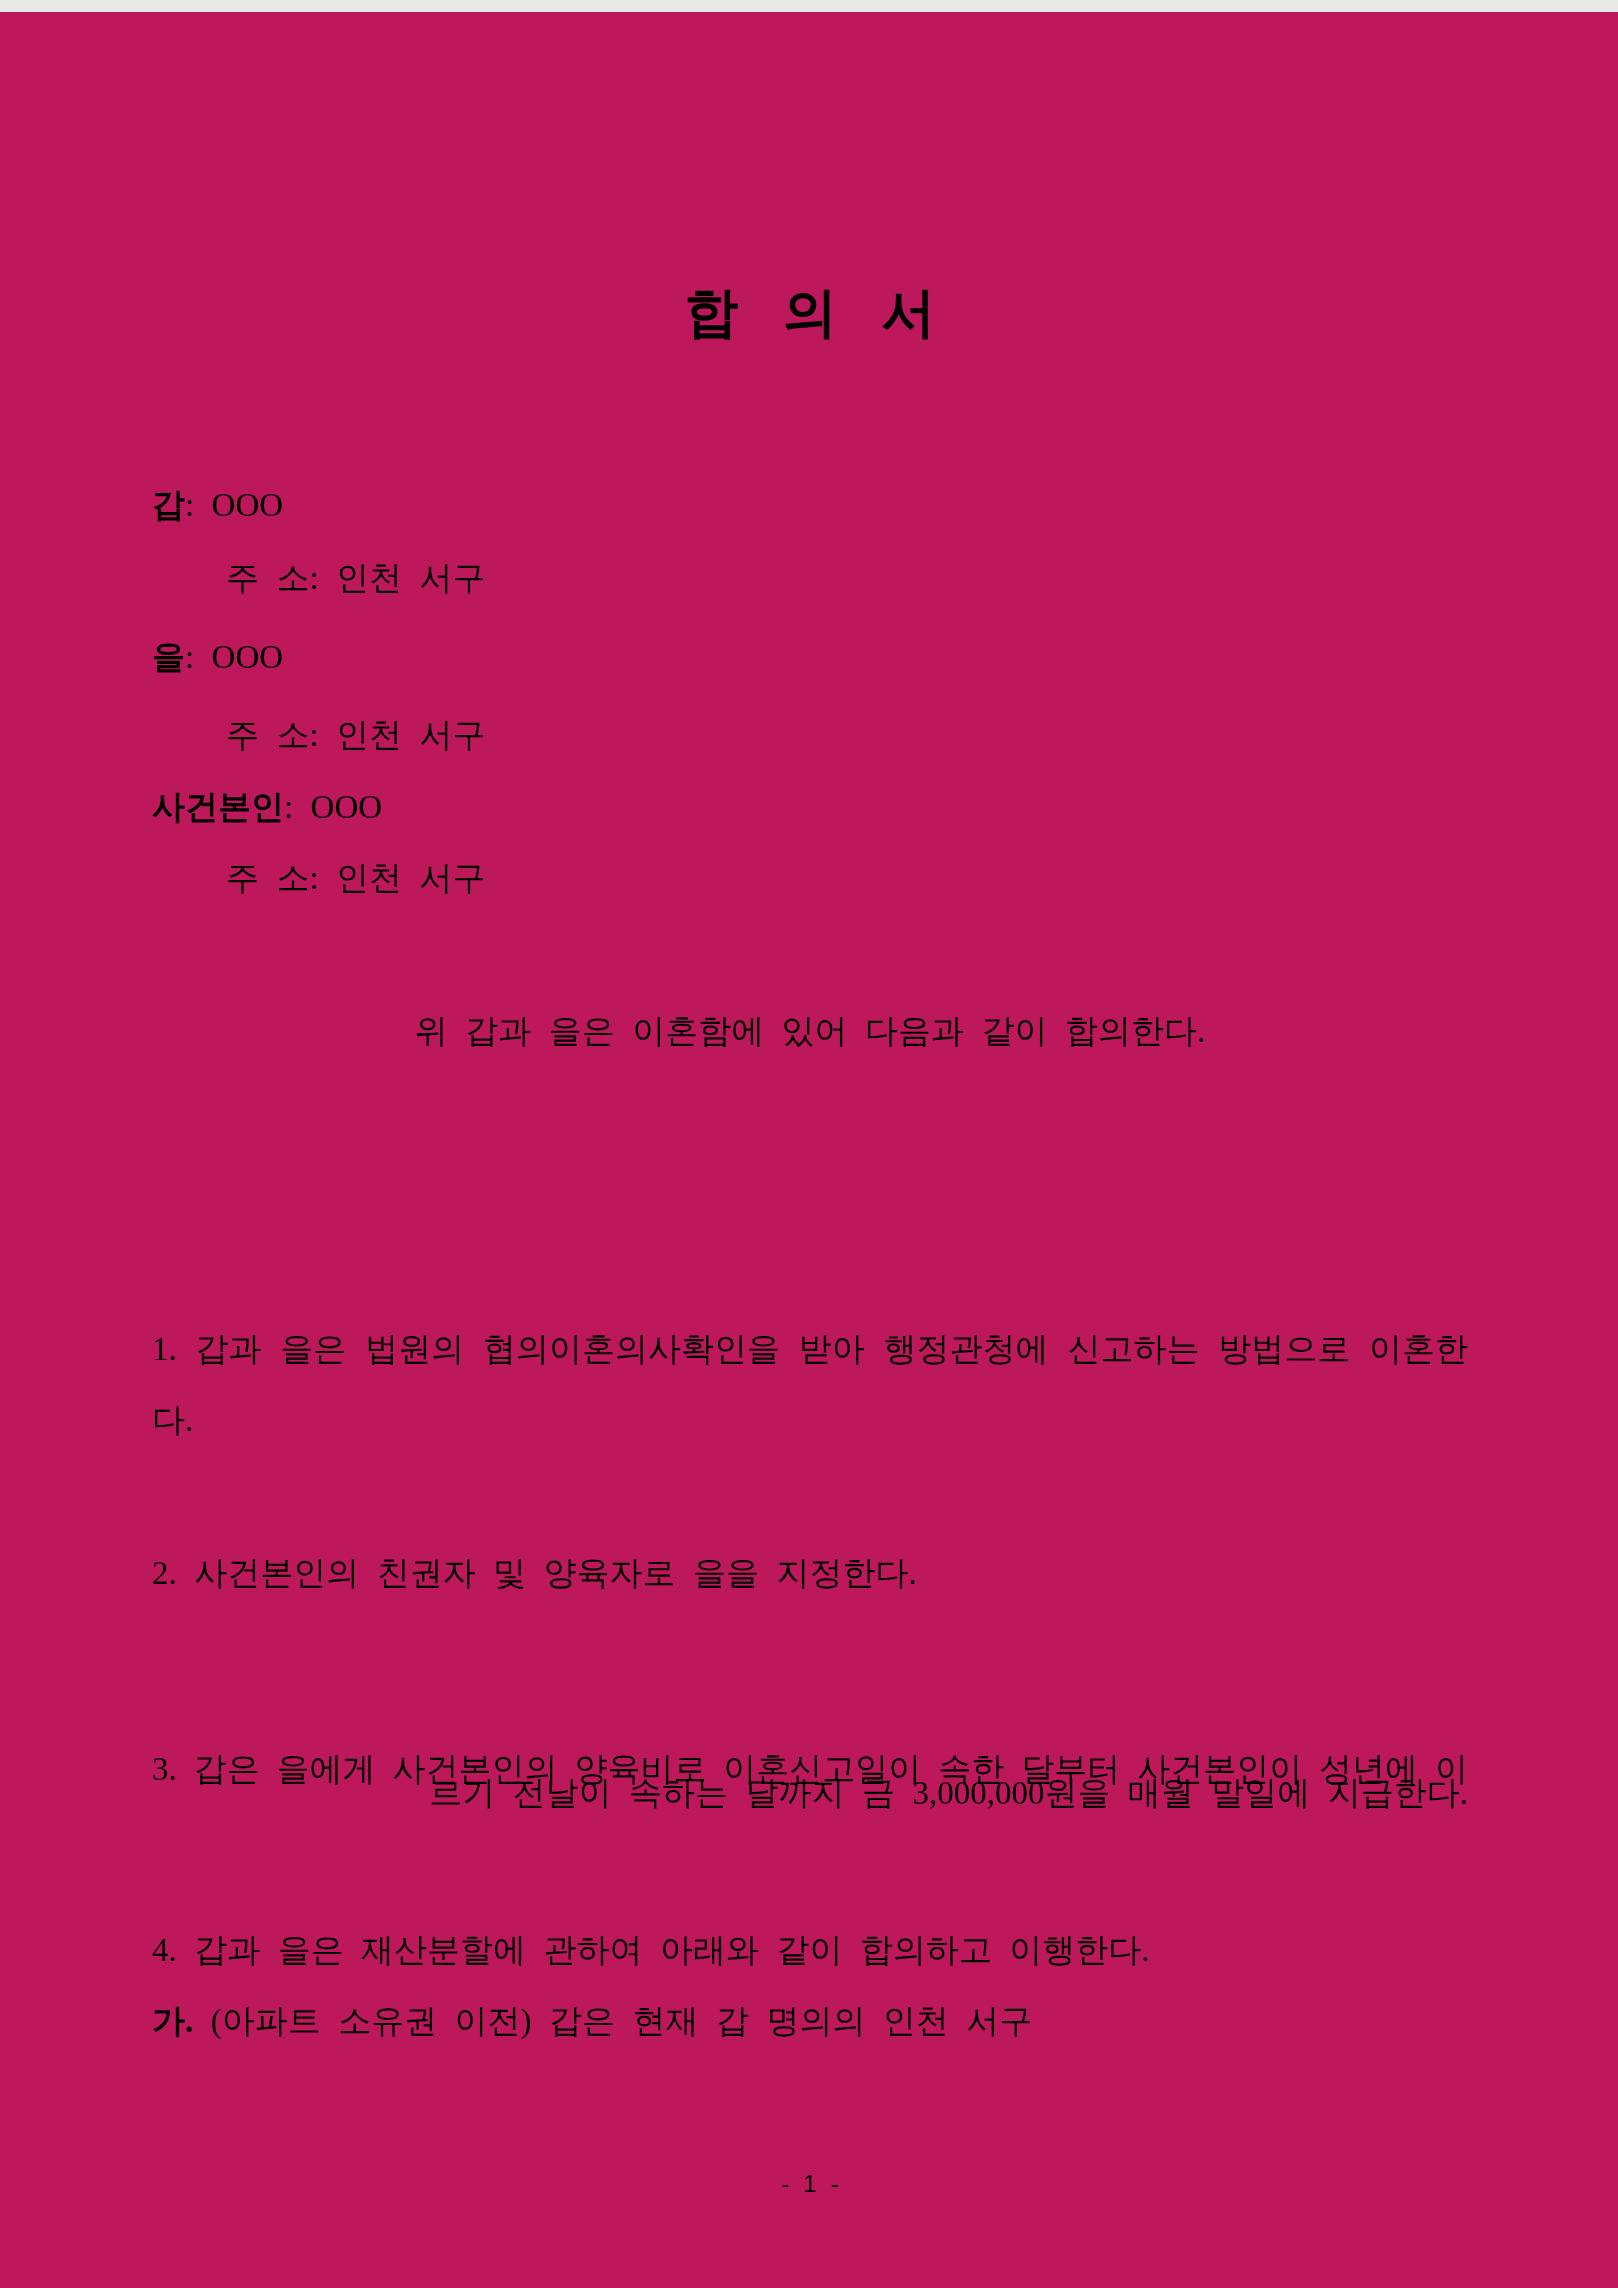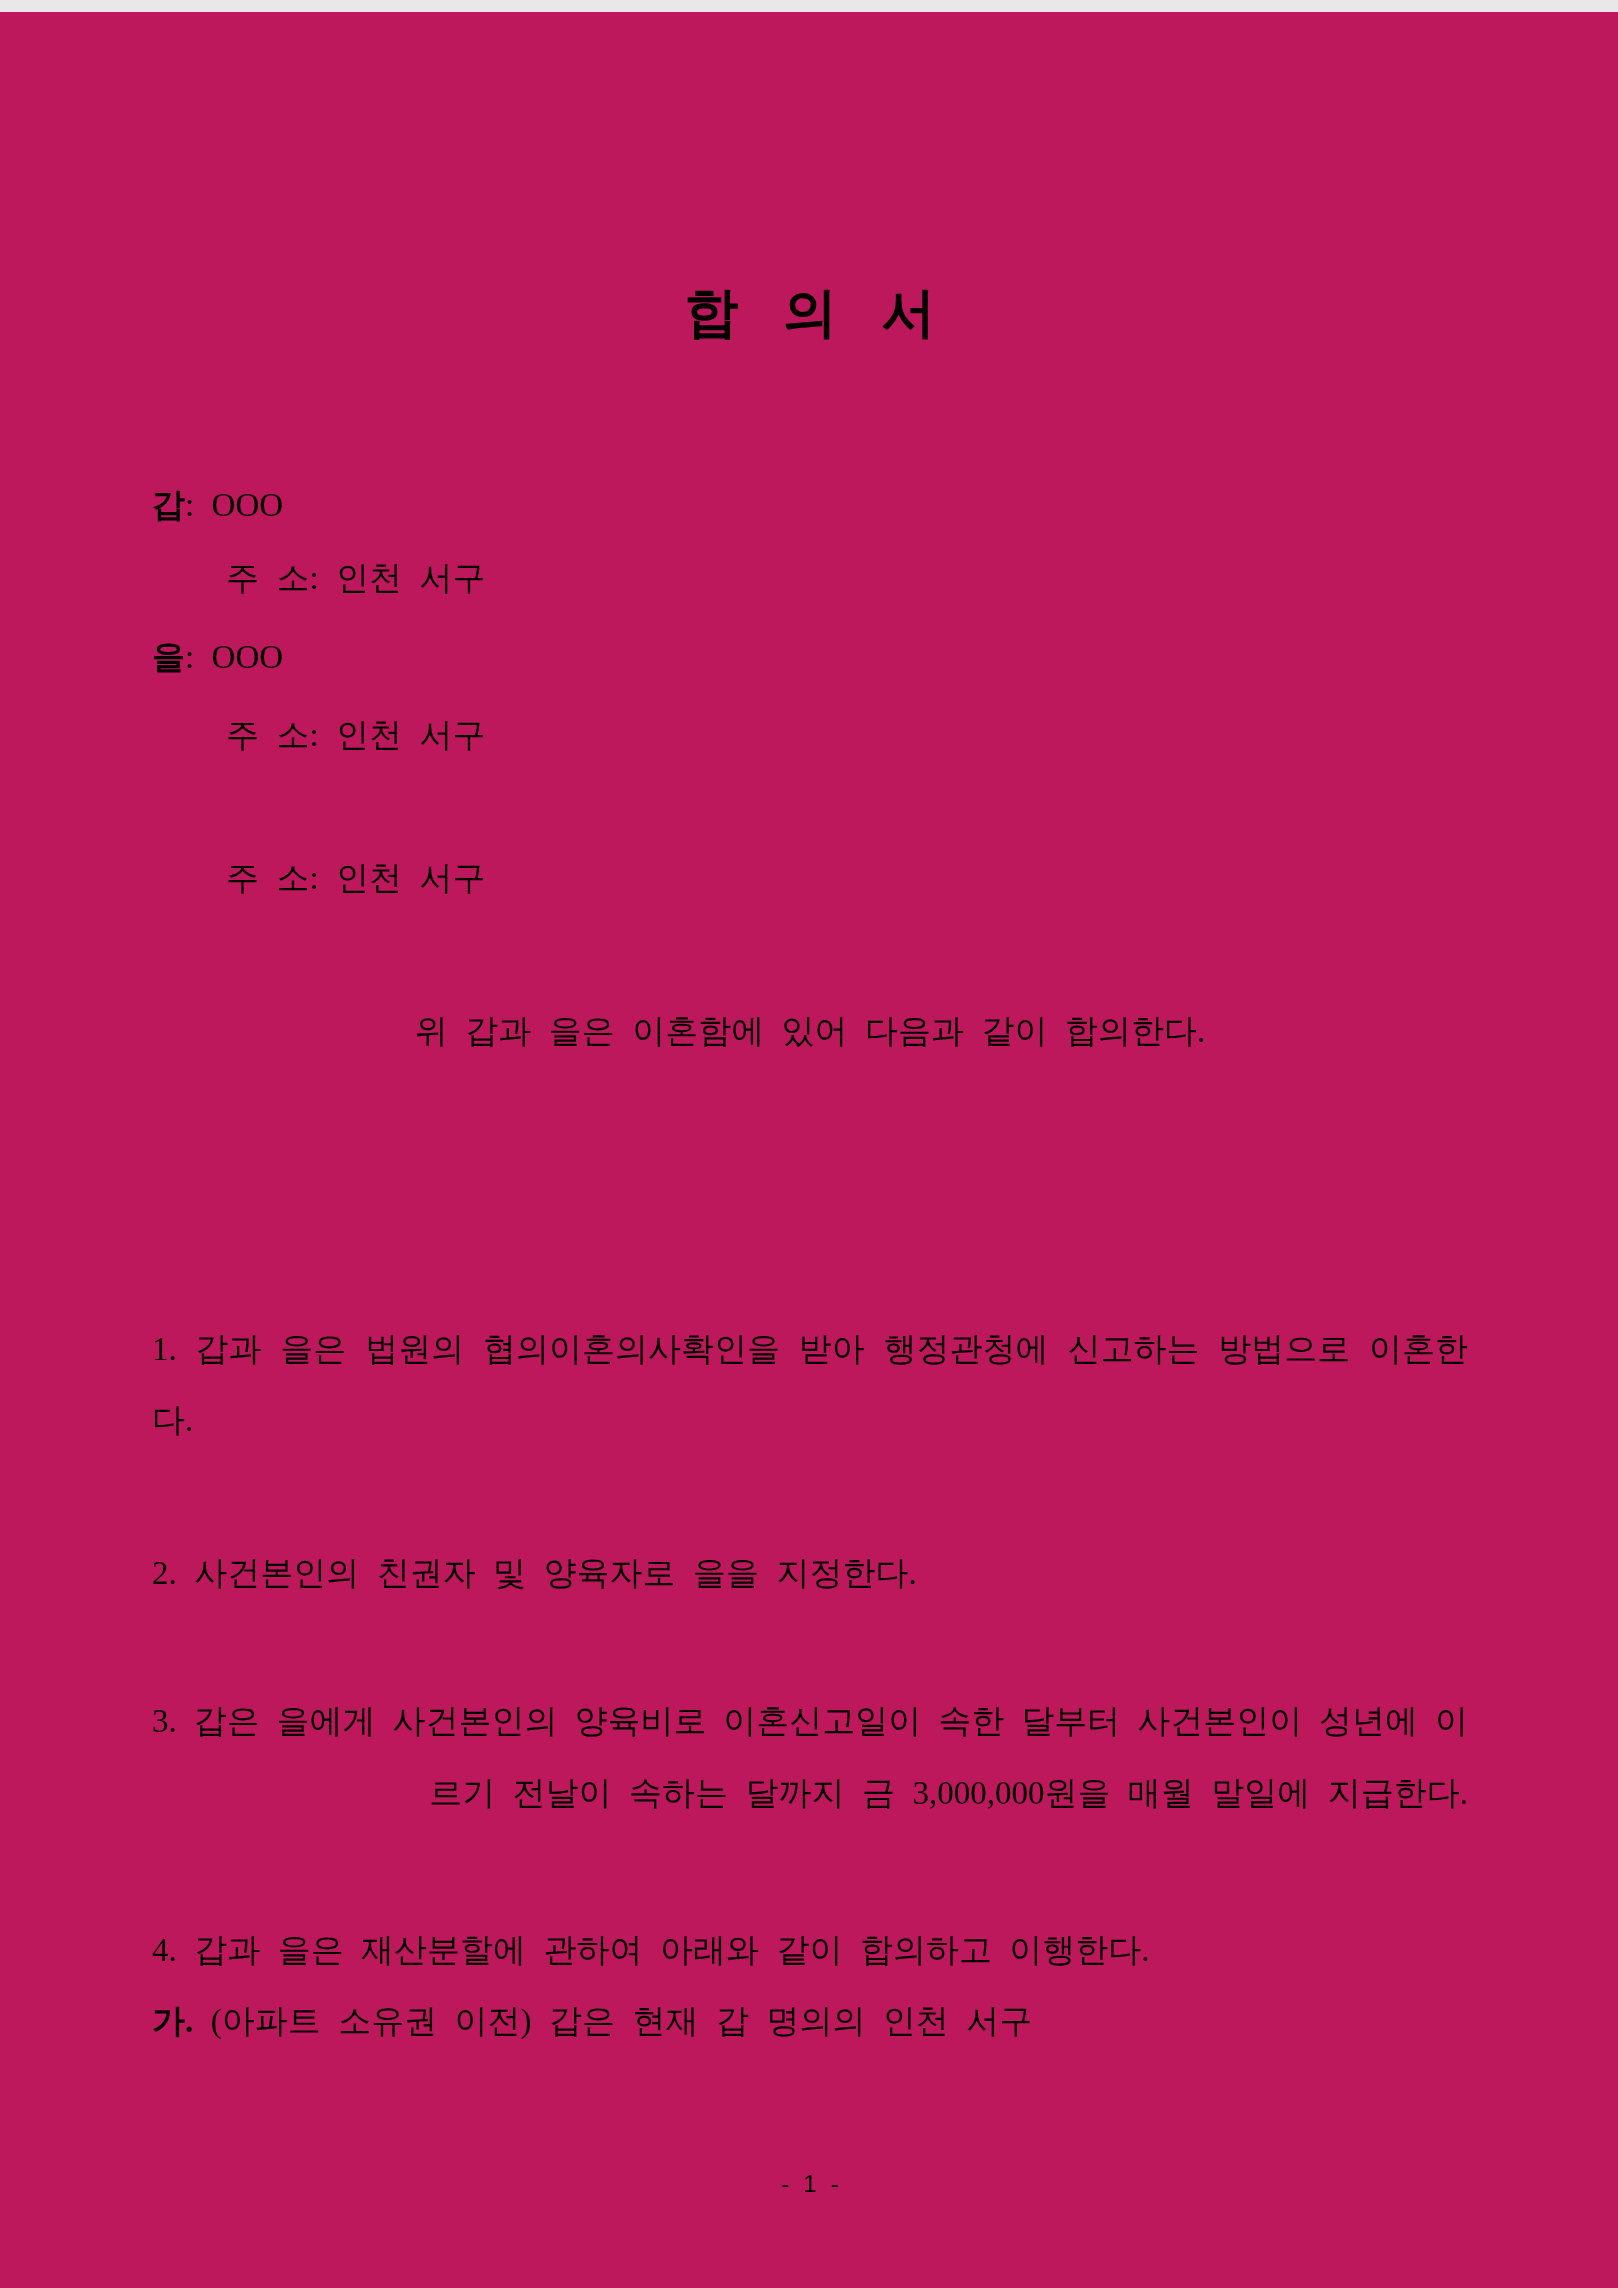--- a/index.html
+++ b/index.html
@@ -64,33 +64,34 @@
   <div class="line center doc-title">합 의 서</div>
 
   <div class="line" style="top:473px"><span class="bold">갑</span><span>: OOO</span></div>
 
   <div class="line indent-addr" style="top:546px">주 소: 인천 서구</div>
 
   <div class="line" style="top:625px"><span class="bold">을</span><span>: OOO</span></div>
 
   <div class="line indent-addr" style="top:703px">주 소: 인천 서구</div>
 
+  <div class="line" style="top:775px"><span class="bold">사건본인</span><span>: OOO</span></div>
 
   <div class="line indent-addr" style="top:846px">주 소: 인천 서구</div>
 
   <div class="line center" style="top:999px">위 갑과 을은 이혼함에 있어 다음과 같이 합의한다.</div>
 
 
   <div class="line justify" style="top:1317px">1. 갑과 을은 법원의 협의이혼의사확인을 받아 행정관청에 신고하는 방법으로 이혼한</div>
 
   <div class="line" style="top:1388px">다.</div>
 
   <div class="line" style="top:1541px">2. 사건본인의 친권자 및 양육자로 을을 지정한다.</div>
 
-  <div class="line justify" style="top:1689px">3. 갑은 을에게 사건본인의 양육비로 이혼신고일이 속한 달부터 사건본인이 성년에 이</div>
+  <div class="line justify" style="top:1737px">3. 갑은 을에게 사건본인의 양육비로 이혼신고일이 속한 달부터 사건본인이 성년에 이</div>
 
   <div class="line indent-hang" style="top:1761px">르기 전날이 속하는 달까지 금 3,000,000원을 매월 말일에 지급한다.</div>
 
   <div class="line" style="top:1918px">4. 갑과 을은 재산분할에 관하여 아래와 같이 합의하고 이행한다.</div>
 
   <div class="line" style="top:1989px"><span class="bold">가.</span> <span>(아파트 소유권 이전) 갑은 현재 갑 명의의 인천 서구</span></div>
 
   <div class="line center footer">- 1 -</div>
 
 </div>

